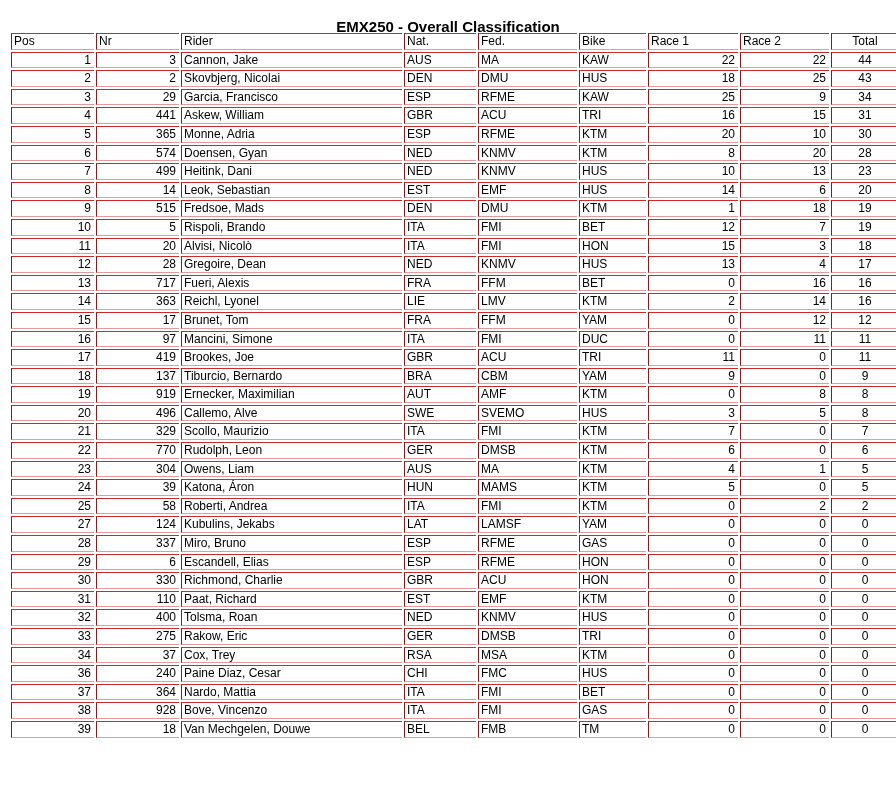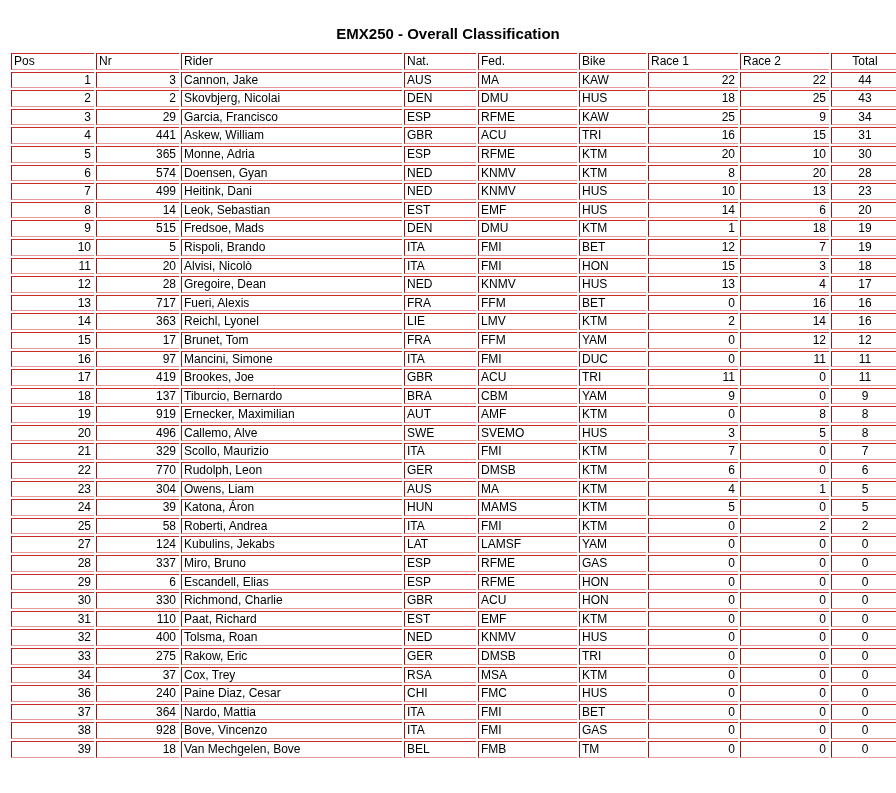--- a/index.html
+++ b/index.html
@@ -9,21 +9,21 @@
     --text:#000000;
   }
   *{box-sizing:border-box;}
   html,body{margin:0;padding:0;}
   body{
     width:896px;height:793px;background:#ffffff;overflow:hidden;
     font-family:"Liberation Sans","DejaVu Sans",sans-serif;color:var(--text);
   }
   .page-title{
     text-align:center;font-weight:bold;font-size:15px;
-    padding-top:5px;height:22px;line-height:18px;margin-top:20px;
+    padding-top:18px;height:22px;line-height:18px;
   }
   table.results{
     border-collapse:separate;border-spacing:2px;table-layout:fixed;
     width:893px;margin:9px;
   }
   col.c-pos{width:83px;}  col.c-nr{width:83px;}   col.c-rider{width:221px;}
   col.c-nat{width:72px;}  col.c-fed{width:99px;}  col.c-bike{width:67px;}
   col.c-r1{width:90px;}   col.c-r2{width:89px;}   col.c-total{width:69px;}
   th,td{
     border-top:1px solid var(--border-h);
@@ -460,21 +460,21 @@
         <td class="al-left">ITA</td>
         <td class="al-left">FMI</td>
         <td class="al-left">GAS</td>
         <td class="al-right">0</td>
         <td class="al-right">0</td>
         <td class="al-right">0</td>
       </tr>
       <tr>
         <td class="al-right">39</td>
         <td class="al-right">18</td>
-        <td class="al-left">Van Mechgelen, Bove</td>
+        <td class="al-left">Van Mechgelen, Douwe</td>
         <td class="al-left">BEL</td>
         <td class="al-left">FMB</td>
         <td class="al-left">TM</td>
         <td class="al-right">0</td>
         <td class="al-right">0</td>
         <td class="al-right">0</td>
       </tr>
     </tbody>
 </table>
 

